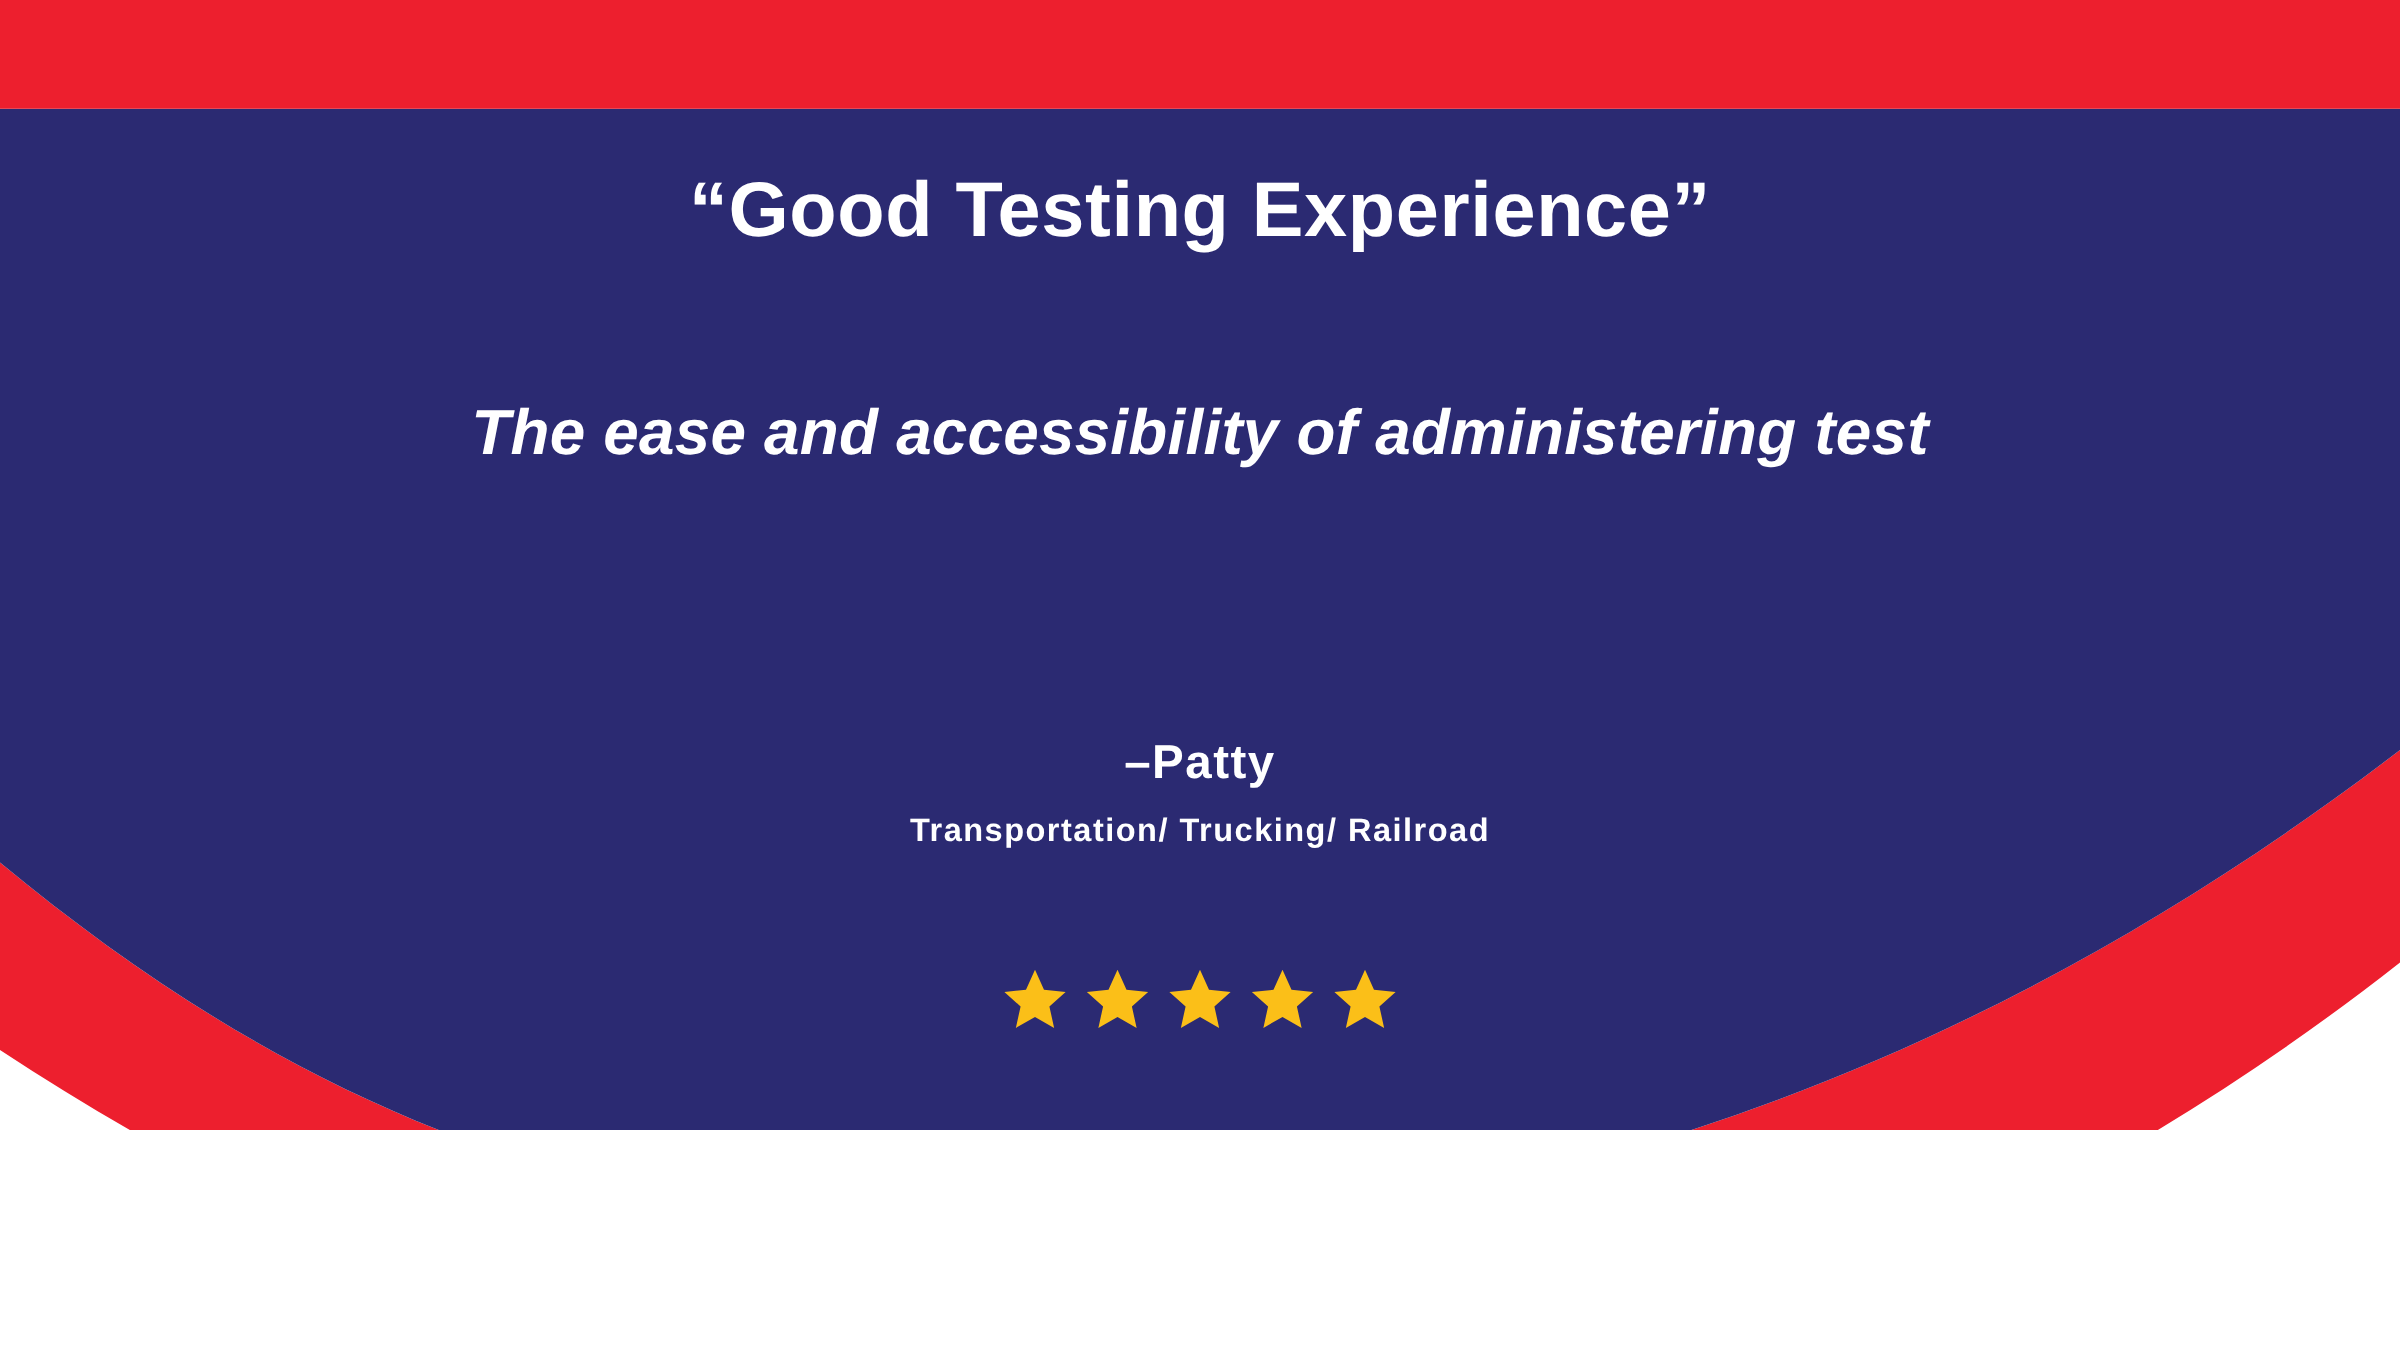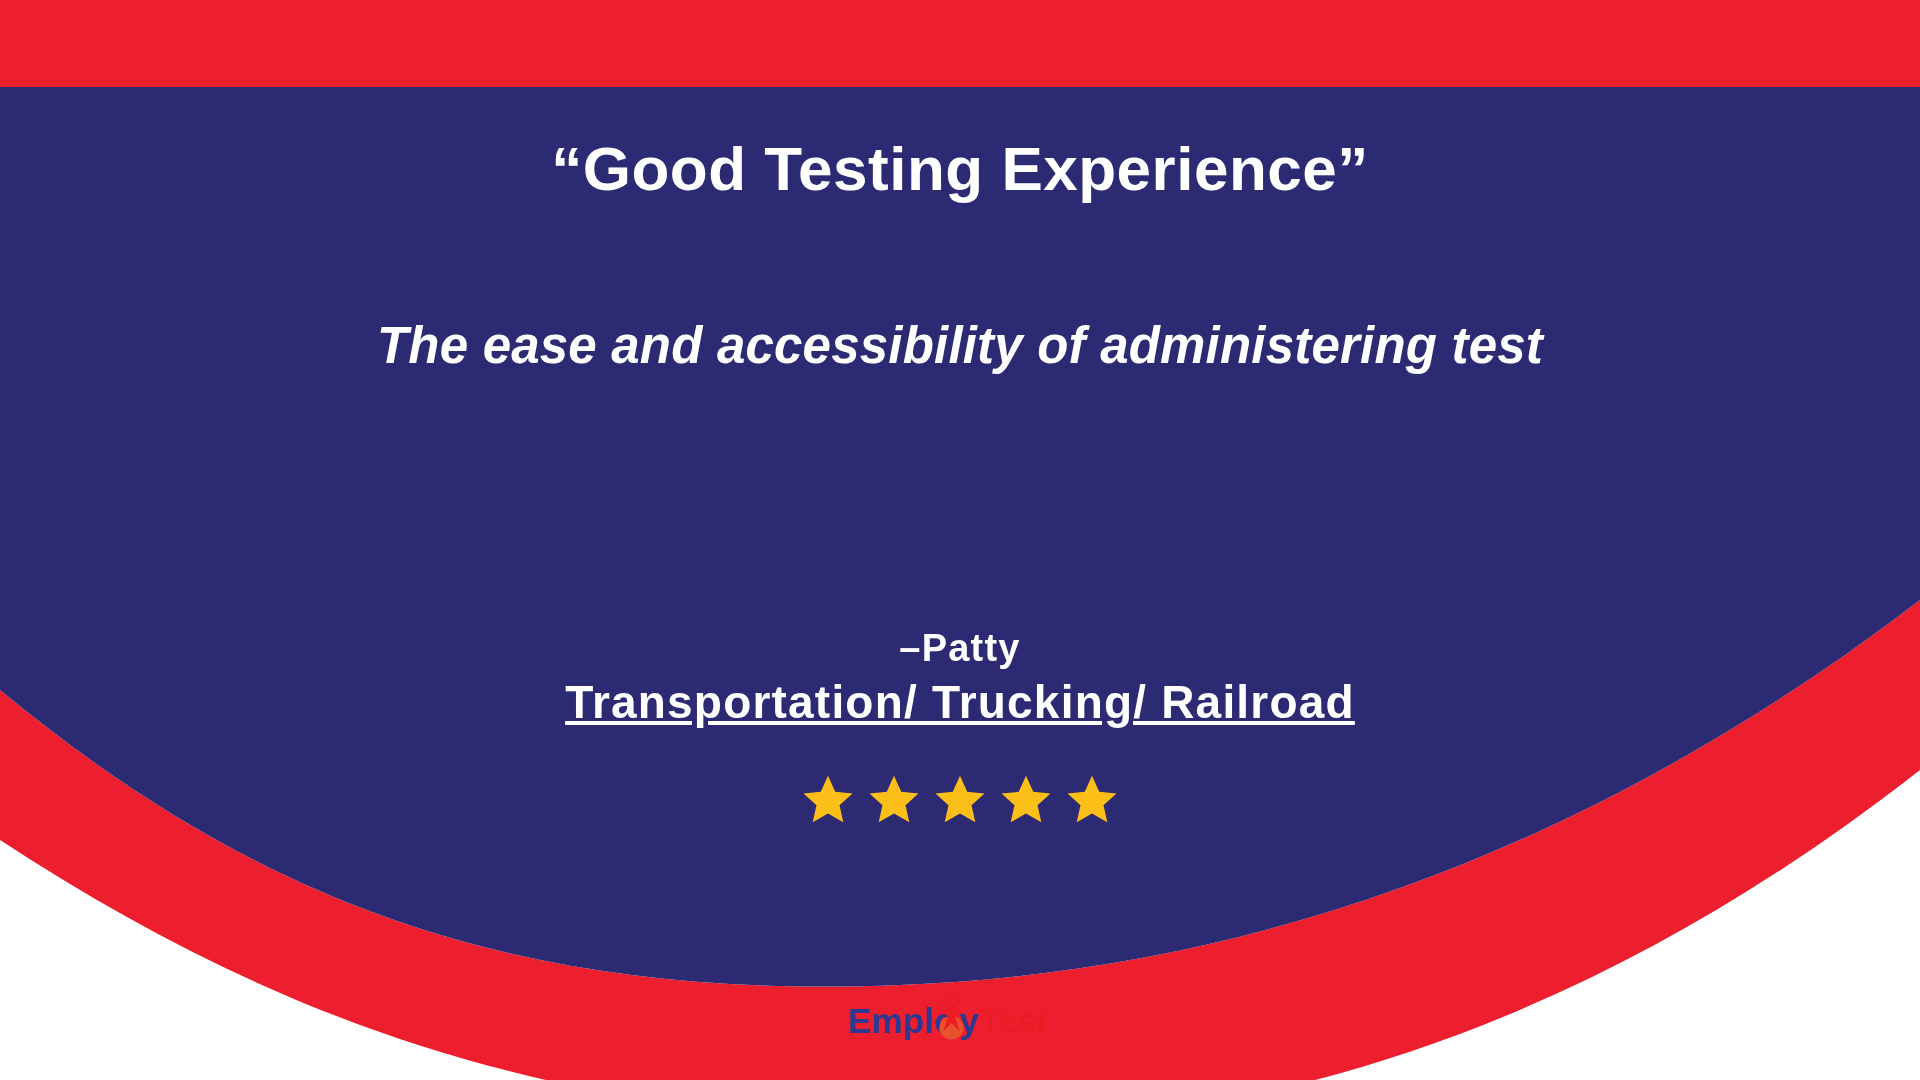--- a/index.html
+++ b/index.html
@@ -12,21 +12,21 @@
     height: 1080px;
     overflow: hidden;
     font-family: "Liberation Sans", sans-serif;
     position: relative;
   }
 
   #testimonial-card {
     position: absolute;
     inset: 0;
     width: 1920px;
-    height: 1080px;
+    height: 904px;
     background: #be185d;
     overflow: hidden;
   }
 
   
   #background-shapes {
     position: absolute;
     top: 0;
     left: 0;
     width: 1920px;
@@ -76,36 +76,34 @@
     font-style: italic;
   }
 
   #attribution {
     position: absolute;
     top: 583px;
     left: 0;
     width: 1920px;
     text-align: center;
     color: #ffffff;
-    margin-top: 38px;
   }
   #attribution-name {
     display: block;
     font-size: 38px;
     font-weight: 700;
     letter-spacing: 1.2px;
     line-height: 54px;
   }
   #attribution-industry {
     display: block;
-    font-size: 46px;
+    font-size: 26px;
     font-weight: 700;
     letter-spacing: 1.2px;
     line-height: 54px;
-    text-decoration: underline;
   }
 
   #star-rating {
     position: absolute;
     top: 772px;
     left: 0;
     width: 1920px;
     display: flex;
     justify-content: center;
     align-items: center;

